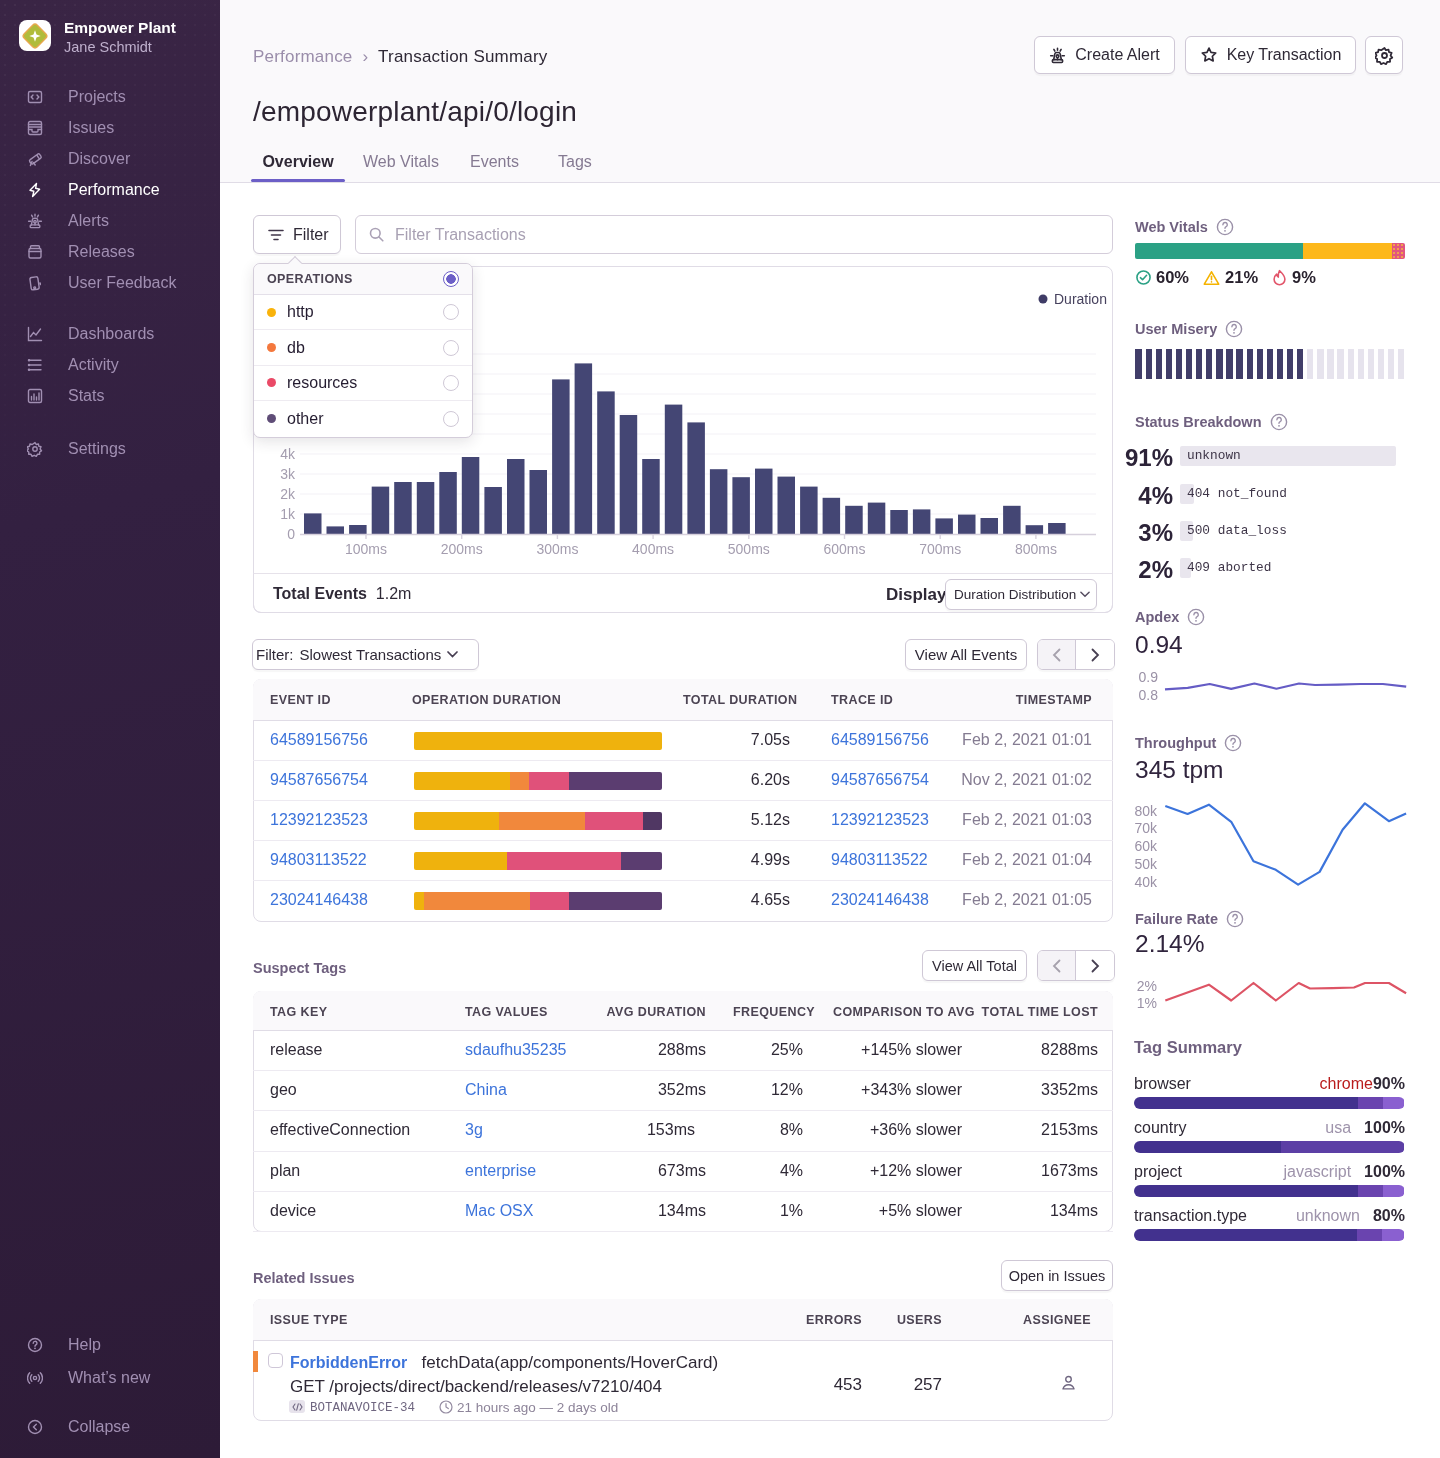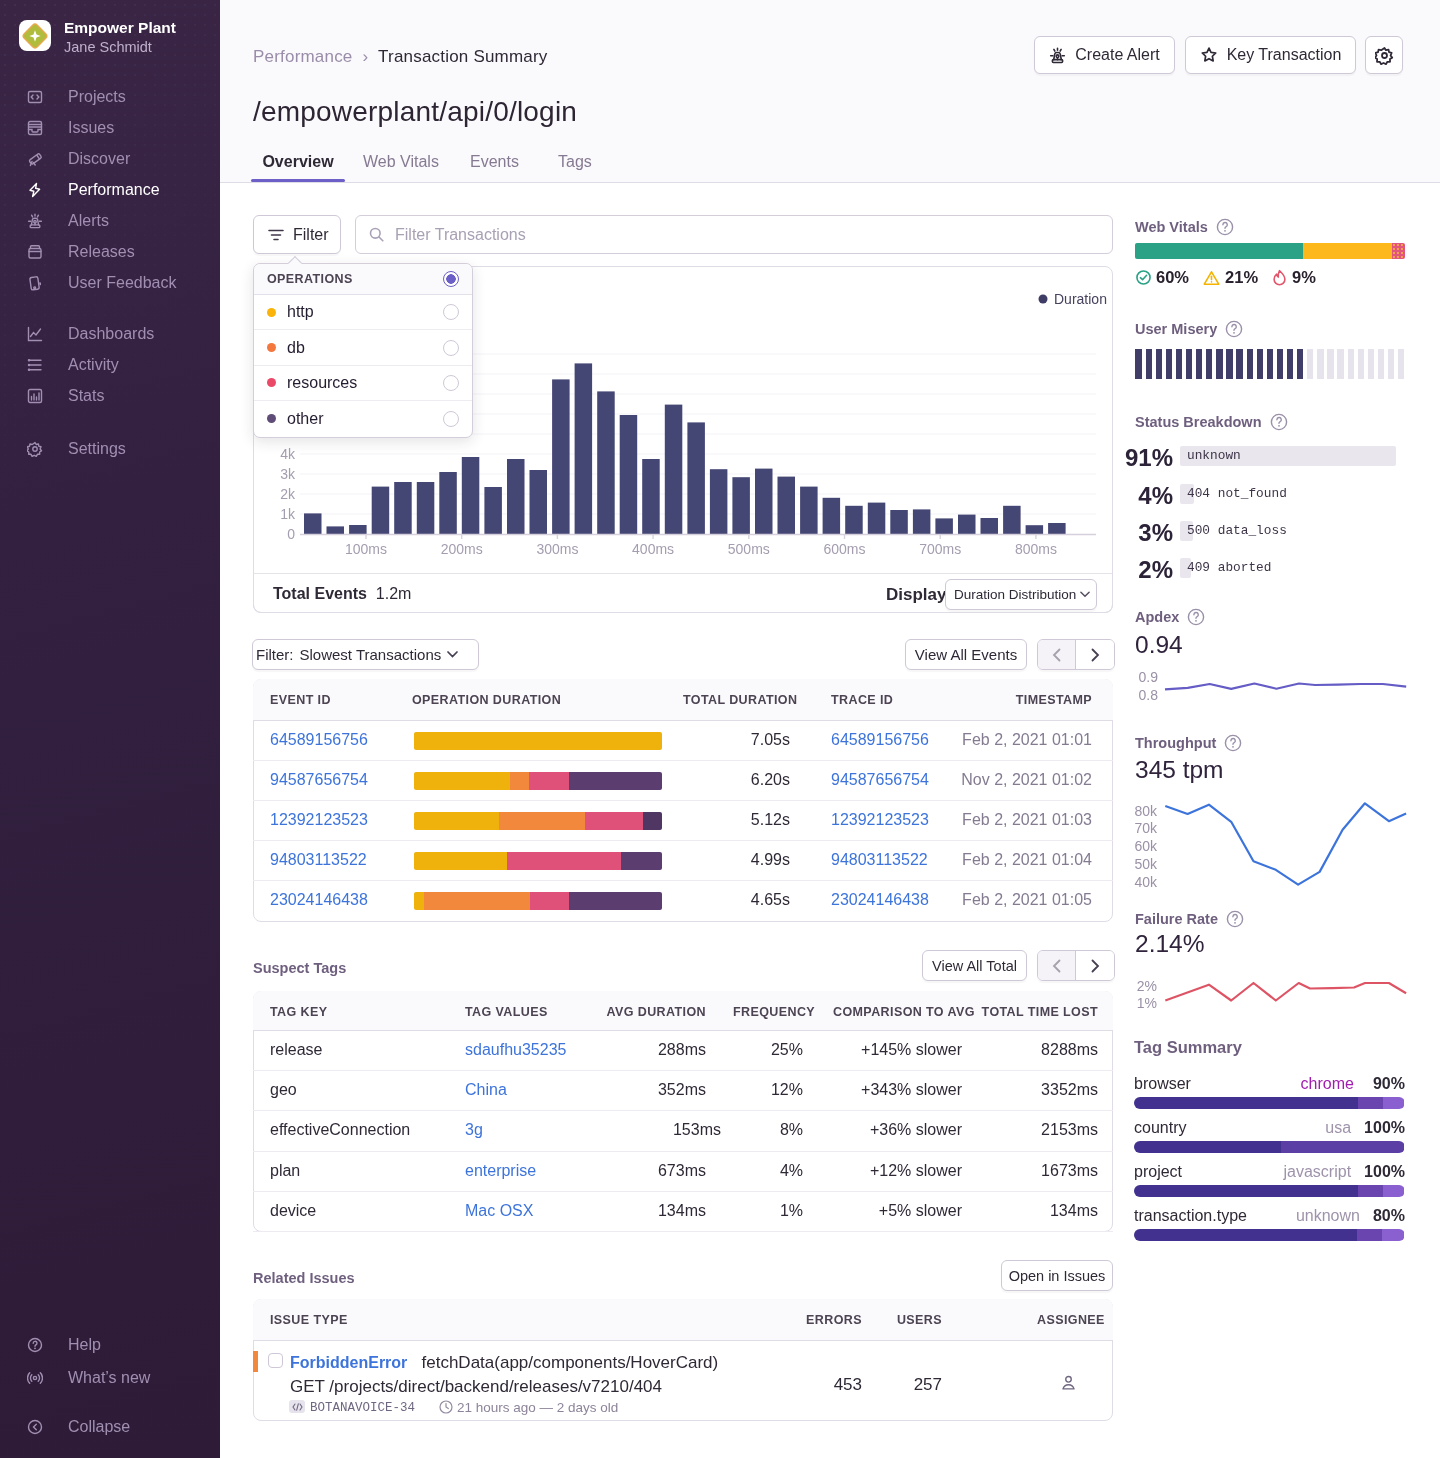--- a/index.html
+++ b/index.html
@@ -440,21 +440,21 @@
 <span class="cell" style="left:17px">geo</span>
 <a class="lnk" style="left:212px">China</a>
 <span class="cell r" style="left:353px;width:100px">352ms</span>
 <span class="cell r" style="left:480px;width:70px">12%</span>
 <span class="cell r" style="left:580px;width:129px">+343% slower</span>
 <span class="cell r" style="left:725px;width:120px">3352ms</span>
 </div>
 <div class="abs evrow" style="top:1111.4px">
 <span class="cell" style="left:17px">effectiveConnection</span>
 <a class="lnk" style="left:212px">3g</a>
-<span class="cell r" style="left:368px;width:100px">153ms</span>
+<span class="cell r" style="left:342px;width:100px">153ms</span>
 <span class="cell r" style="left:480px;width:70px">8%</span>
 <span class="cell r" style="left:580px;width:129px">+36% slower</span>
 <span class="cell r" style="left:725px;width:120px">2153ms</span>
 </div>
 <div class="abs evrow" style="top:1151.6px">
 <span class="cell" style="left:17px">plan</span>
 <a class="lnk" style="left:212px">enterprise</a>
 <span class="cell r" style="left:353px;width:100px">673ms</span>
 <span class="cell r" style="left:480px;width:70px">4%</span>
 <span class="cell r" style="left:580px;width:129px">+12% slower</span>
@@ -470,21 +470,21 @@
 </div>
 <div class="abs sect" style="left:253px;top:1270px">Related Issues</div>
 <button class="abs btn sm" style="left:1001px;top:1260px;width:112px;height:31px;justify-content:center;font-size:14.5px">
     <b>Open in Issues</b>
   </button>
 <div class="abs panel" style="left:253px;top:1299px;width:860px;height:122px"></div>
 <div class="abs thead" style="left:253px;top:1299px;width:860px;height:41.5px;border-radius:8px 8px 0 0">
 <span style="left:17px">ISSUE TYPE</span>
 <span style="left:529px;width:80px;text-align:right">ERRORS</span>
 <span style="left:629px;width:60px;text-align:right">USERS</span>
-<span style="left:784px;width:80px;text-align:left">ASSIGNEE</span>
+<span style="left:764px;width:80px;text-align:center">ASSIGNEE</span>
 </div>
 <div class="abs" style="left:253px;top:1351px;width:5px;height:21px;background:#f1883c"></div>
 <div class="abs" style="left:268px;top:1353px;width:15px;height:15px;border:1.4px solid #cfc7d8;border-radius:4px;background:#fff"></div>
 <div class="abs" style="left:290px;top:1353px;font-size:17px"><a class="lnk" style="position:static;font-weight:700">ForbiddenError</a><span style="color:#2f2936">&nbsp;&nbsp; fetchData(app/components/HoverCard)</span></div>
 <div class="abs" style="left:290px;top:1377px;font-size:17px;color:#2f2936">GET /projects/direct/backend/releases/v7210/404</div>
 <div class="abs chip" style="left:289px;top:1400px">
     <svg width="11" height="8" viewBox="0 0 11 8" fill="none" stroke="#6f6680" stroke-width="1.1" stroke-linecap="round">
       <path d="M3 1 L1 4 L3 7 M8 1 L10 4 L8 7 M6.3 .8 L4.7 7.2"></path>
     </svg>
   </div>
@@ -607,21 +607,21 @@
     </svg></div>
 <div class="abs bigval" style="left:1135px;top:930px">2.14%</div>
 <div class="abs axlab" style="left:1117px;top:978px">2%</div>
 <div class="abs axlab" style="left:1117px;top:995px">1%</div>
 <svg class="abs" style="left:1163px;top:975px" width="247" height="32" viewBox="0 0 247 32">
     <polyline points="2.3,25.5 45.9,9.7 68.2,25.5 90.5,8.0 112.8,25.5 135.7,8.0 147.0,13.5 169.4,13.2 191.0,12.5 202.0,8.0 225.9,8.0 243.1,18.3" fill="none" stroke="#dd5465" stroke-width="2.2" stroke-linejoin="round"></polyline>
   </svg>
 <div class="abs" style="left:1134px;top:1038px;font-size:16.5px;font-weight:700;color:#6e5f7e">Tag Summary</div>
 <div class="abs" style="left:1134px;top:1075px;width:271px;font-size:16px;color:#2f2936">browser
 <span style="float:right;font-weight:700">90%</span>
-<span style="float:right;color:#a21caf;margin-right:19px">chrome</span></div>
+<span style="float:right;color:#b91c1c;margin-right:0">chrome</span></div>
 <div class="abs tagbar" style="left:1134px;top:1097px">
     <span style="width:224px;background:#42318e"></span>
     <span style="width:25px;background:#6a44af"></span>
     <span style="width:21px;background:#8a60d0"></span>
   </div>
 <div class="abs" style="left:1134px;top:1119px;width:271px;font-size:16px;color:#2f2936">country
 <span style="float:right;font-weight:700">100%</span>
 <span style="float:right;color:#9e93ab;margin-right:13px">usa</span></div>
 <div class="abs tagbar" style="left:1134px;top:1141px">
     <span style="width:147px;background:#42318e"></span>

